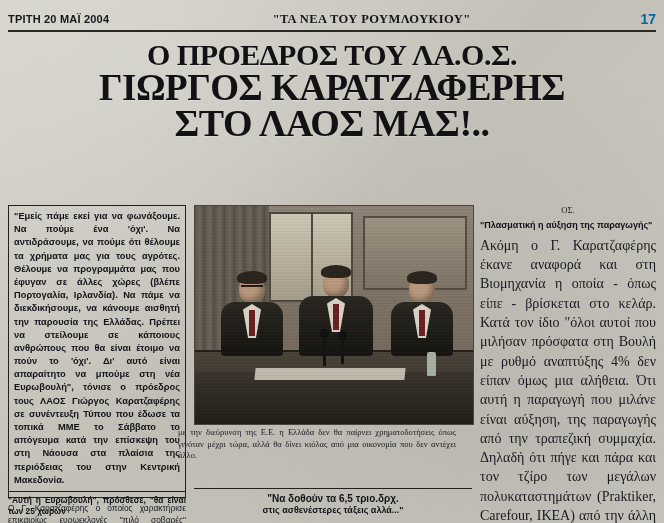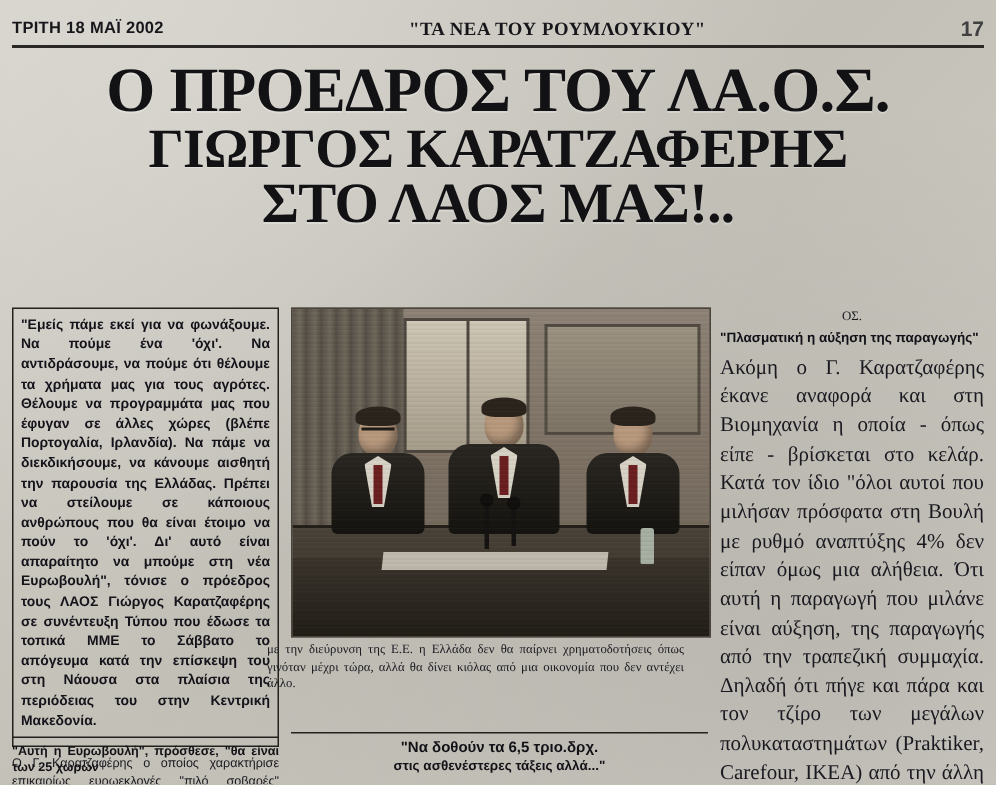--- a/index.html
+++ b/index.html
@@ -52,21 +52,21 @@
     font-size: 12.5px;
     letter-spacing: 0.4px;
     color: #17161a;
     text-align: center;
     flex: 1;
   }
   .masthead-page {
     font-family: "Liberation Sans", sans-serif;
     font-weight: bold;
     font-size: 14px;
-    color: #404040;
+    color: #0369a1;
     min-width: 22px;
     text-align: right;
   }
   .rule {
     position: absolute;
     left: 8px;
     right: 8px;
     height: 2px;
     background: #2a2824;
   }
@@ -79,21 +79,21 @@
     left: 10px;
     right: 10px;
     text-align: center;
     font-family: "Liberation Serif", serif;
     font-weight: bold;
     color: #121114;
     line-height: 1.02;
     text-shadow: 0 1px 0 rgba(255,255,255,0.25);
   }
   .headline .l1 {
-    font-size: 42px;
+    font-size: 30px;
     letter-spacing: -0.5px;
     display: block;
   }
   .headline .l2 {
     font-size: 37px;
     letter-spacing: -0.5px;
     display: block;
     margin-top: -2px;
   }
   .headline .l3 {
@@ -353,21 +353,21 @@
     text-align: justify;
   }
 </style>
 </head>
 <body>
 
 <div class="page">
   <div class="paper-tex"></div>
 
   <div class="masthead">
-    <div class="masthead-date">ΤΡΙΤΗ 18 ΜΑΪ 2002</div>
+    <div class="masthead-date">ΤΡΙΤΗ 20 ΜΑΪ 2004</div>
     <div class="masthead-title">"ΤΑ ΝΕΑ ΤΟΥ ΡΟΥΜΛΟΥΚΙΟΥ"</div>
     <div class="masthead-page">17</div>
   </div>
   <div class="rule rule-top"></div>
 
   <div class="headline">
     <span class="l1">Ο ΠΡΟΕΔΡΟΣ ΤΟΥ ΛΑ.Ο.Σ.</span>
     <span class="l2">ΓΙΩΡΓΟΣ ΚΑΡΑΤΖΑΦΕΡΗΣ</span>
     <span class="l3">ΣΤΟ ΛΑΟΣ ΜΑΣ!..</span>
   </div>

